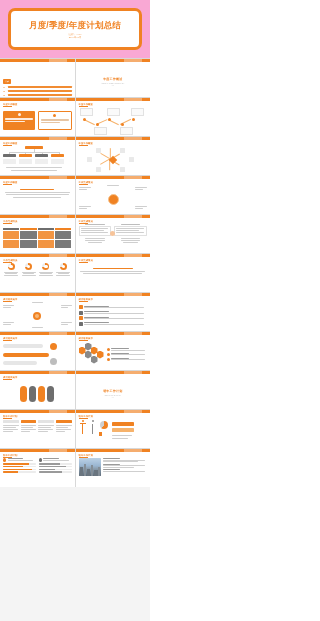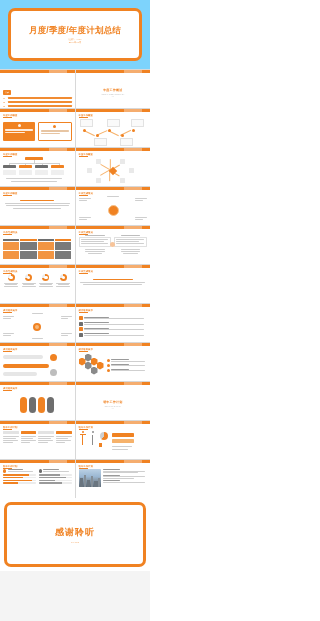--- a/index.html
+++ b/index.html
@@ -5,21 +5,21 @@
   html,body{margin:0;padding:0;}
   body{
     width:150px;height:621px;background:#ffffff;
     font-family:"Liberation Sans","DejaVu Sans",sans-serif;
     overflow:hidden;
   }
   .page{width:150px;height:621px;position:relative;background:#f4f4f4;}
 
   
   .cover{
-    position:relative;width:150px;height:69px;background:#7dd3fc;
+    position:relative;width:150px;height:58px;background:#f9a8d4;
     box-sizing:border-box;padding:8px;
   }
   .cover-frame{
     width:100%;height:100%;box-sizing:border-box;
     border:3px solid #F08222;border-radius:7px;background:#fff;
     display:flex;flex-direction:column;align-items:center;justify-content:center;
   }
   .cover-title{
     color:#F08222;font-weight:bold;font-size:8.5px;line-height:10px;
     text-align:center;letter-spacing:.2px;
@@ -791,20 +791,14 @@
             <div class="ln w70"></div>
             <div class="ln" style="width:40%;background:#9a9a9a;margin-top:1.6px"></div>
             <div class="ln w95"></div>
           </div>
         </div>
       </div>
     </div>
 
   </div>
 
-  <div class="thanks">
-    <div class="thanks-frame">
-      <div class="thanks-title">感谢聆听</div>
-      <div class="thanks-sub">THANKS</div>
-    </div>
-  </div>
 
 </div>
 
 </body></html>

